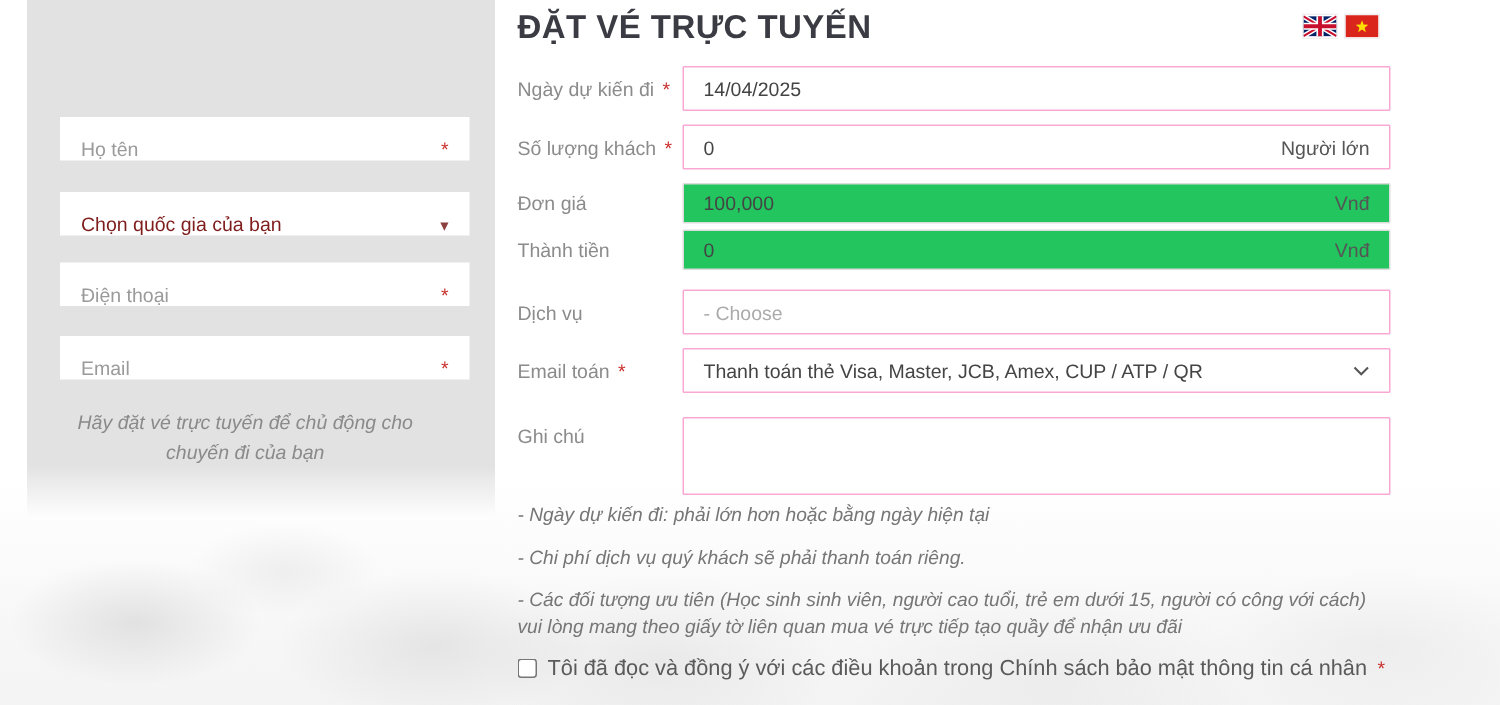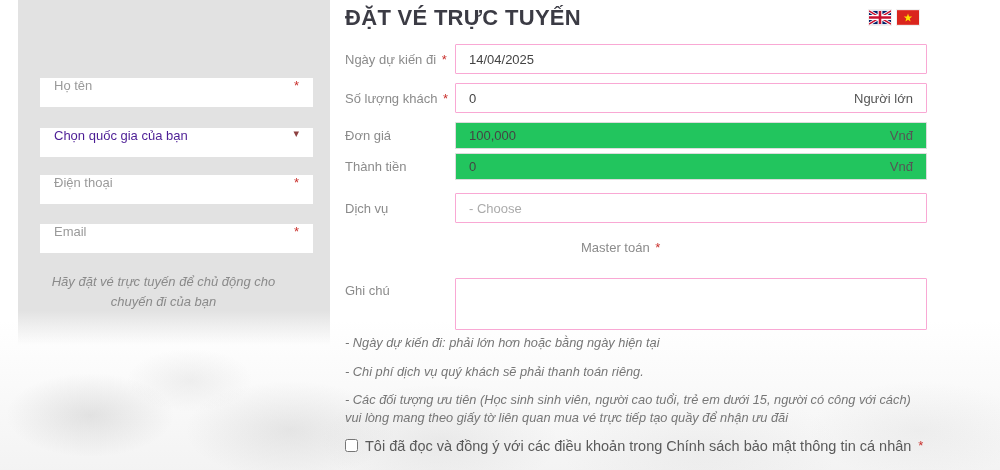--- a/index.html
+++ b/index.html
@@ -20,42 +20,42 @@
       radial-gradient(ellipse 160px 70px at 920px 110px, rgba(130,130,130,.08), rgba(130,130,130,0) 70%),
       linear-gradient(to bottom, rgba(200,200,200,0), rgba(190,190,190,.18));
   }
   
   .sidebar {
     position:absolute; left:18px; top:0; width:312px; height:345px;
     background:linear-gradient(to bottom, #e2e2e2 90%, rgba(226,226,226,0));
   }
   .side-field {
     position:absolute; left:22px; width:245px; height:29px; background:#fff;
-    display:flex; align-items:flex-start; justify-content:space-between;
+    display:flex; align-items:flex-end; justify-content:space-between;
     padding:0 14px; box-sizing:content-box; cursor:text;
   }
   .side-field .ph { color:#9a9a9a; font-size:13px; }
-  .side-field .ph.dark { color:#4c1d95; }
+  .side-field .ph.dark { color:#7f1d1d; }
   .star { color:#c9302c; font-size:13px; }
   .red-arrow { color:#8d4040; font-size:11px; line-height:1; }
   .side-note {
     position:absolute; top:272px; left:28px; width:235px; margin:0;
     font-style:italic; color:#8a8a8a; font-size:13px; text-align:center; line-height:1.55;
   }
   
   .title {
     position:absolute; left:345px; top:5px; margin:0;
     font-size:22px; font-weight:700; color:#3b3b44; letter-spacing:.3px;
   }
   .flags { position:absolute; top:10px; left:869px; display:flex; gap:6px; }
   .flag { display:inline-block; width:22px; height:15px; line-height:0; cursor:pointer;
           box-shadow:0 0 0 1px rgba(0,0,0,.06); }
   
   .form { position:absolute; left:345px; top:42px; width:582px; padding-top:2px; }
-  .row { display:flex; align-items:center;justify-content:center; }
+  .row { display:flex; align-items:center; }
   .row-label { width:110px; flex-shrink:0; font-size:13px; color:#8b8b8b; }
   .row-label .star { margin-left:2px; }
   .field {
     flex:1; border:1px solid #f9a8d4; background:#fff; border-radius:1px;
     display:flex; align-items:center; justify-content:space-between;
     padding:0 13px; font-size:13px; color:#444; box-sizing:border-box;
   }
   .h30 .field { height:30px; } .h27 .field { height:27px; }
   .h30 { height:30px; } .h27 { height:27px; }
   .m9 { margin-bottom:9px; } .m4 { margin-bottom:4px; } .m13 { margin-bottom:13px; } .m16 { margin-bottom:16px; }
@@ -157,21 +157,29 @@
   </div>
 
   <div class="row h30 m9">
     <span class="row-label">Dịch vụ</span>
     <div class="field">
       <span class="placeholder">- Choose</span>
     </div>
   </div>
 
   <div class="row h30 m16">
-    <span class="row-label"><span>Master toán</span> <span class="star">*</span></span>
+    <span class="row-label"><span>Email toán</span> <span class="star">*</span></span>
+    <div class="field">
+      <span>Thanh toán thẻ Visa, Master, JCB, Amex, CUP / ATP / QR</span>
+      <span class="chev">
+        <svg width="11" height="7" viewBox="0 0 11 7">
+            <path d="M1 1l4.5 4.5L10 1" stroke="#555" stroke-width="1.4" fill="none"></path>
+          </svg>
+      </span>
+    </div>
   </div>
 
   <div class="row ta">
     <span class="row-label">Ghi chú</span>
     <textarea class="field" style=""></textarea>
   </div>
 
   <div class="notes">
     <p>- Ngày dự kiến đi: phải lớn hơn hoặc bằng ngày hiện tại</p>
     <p>- Chi phí dịch vụ quý khách sẽ phải thanh toán riêng.</p>

